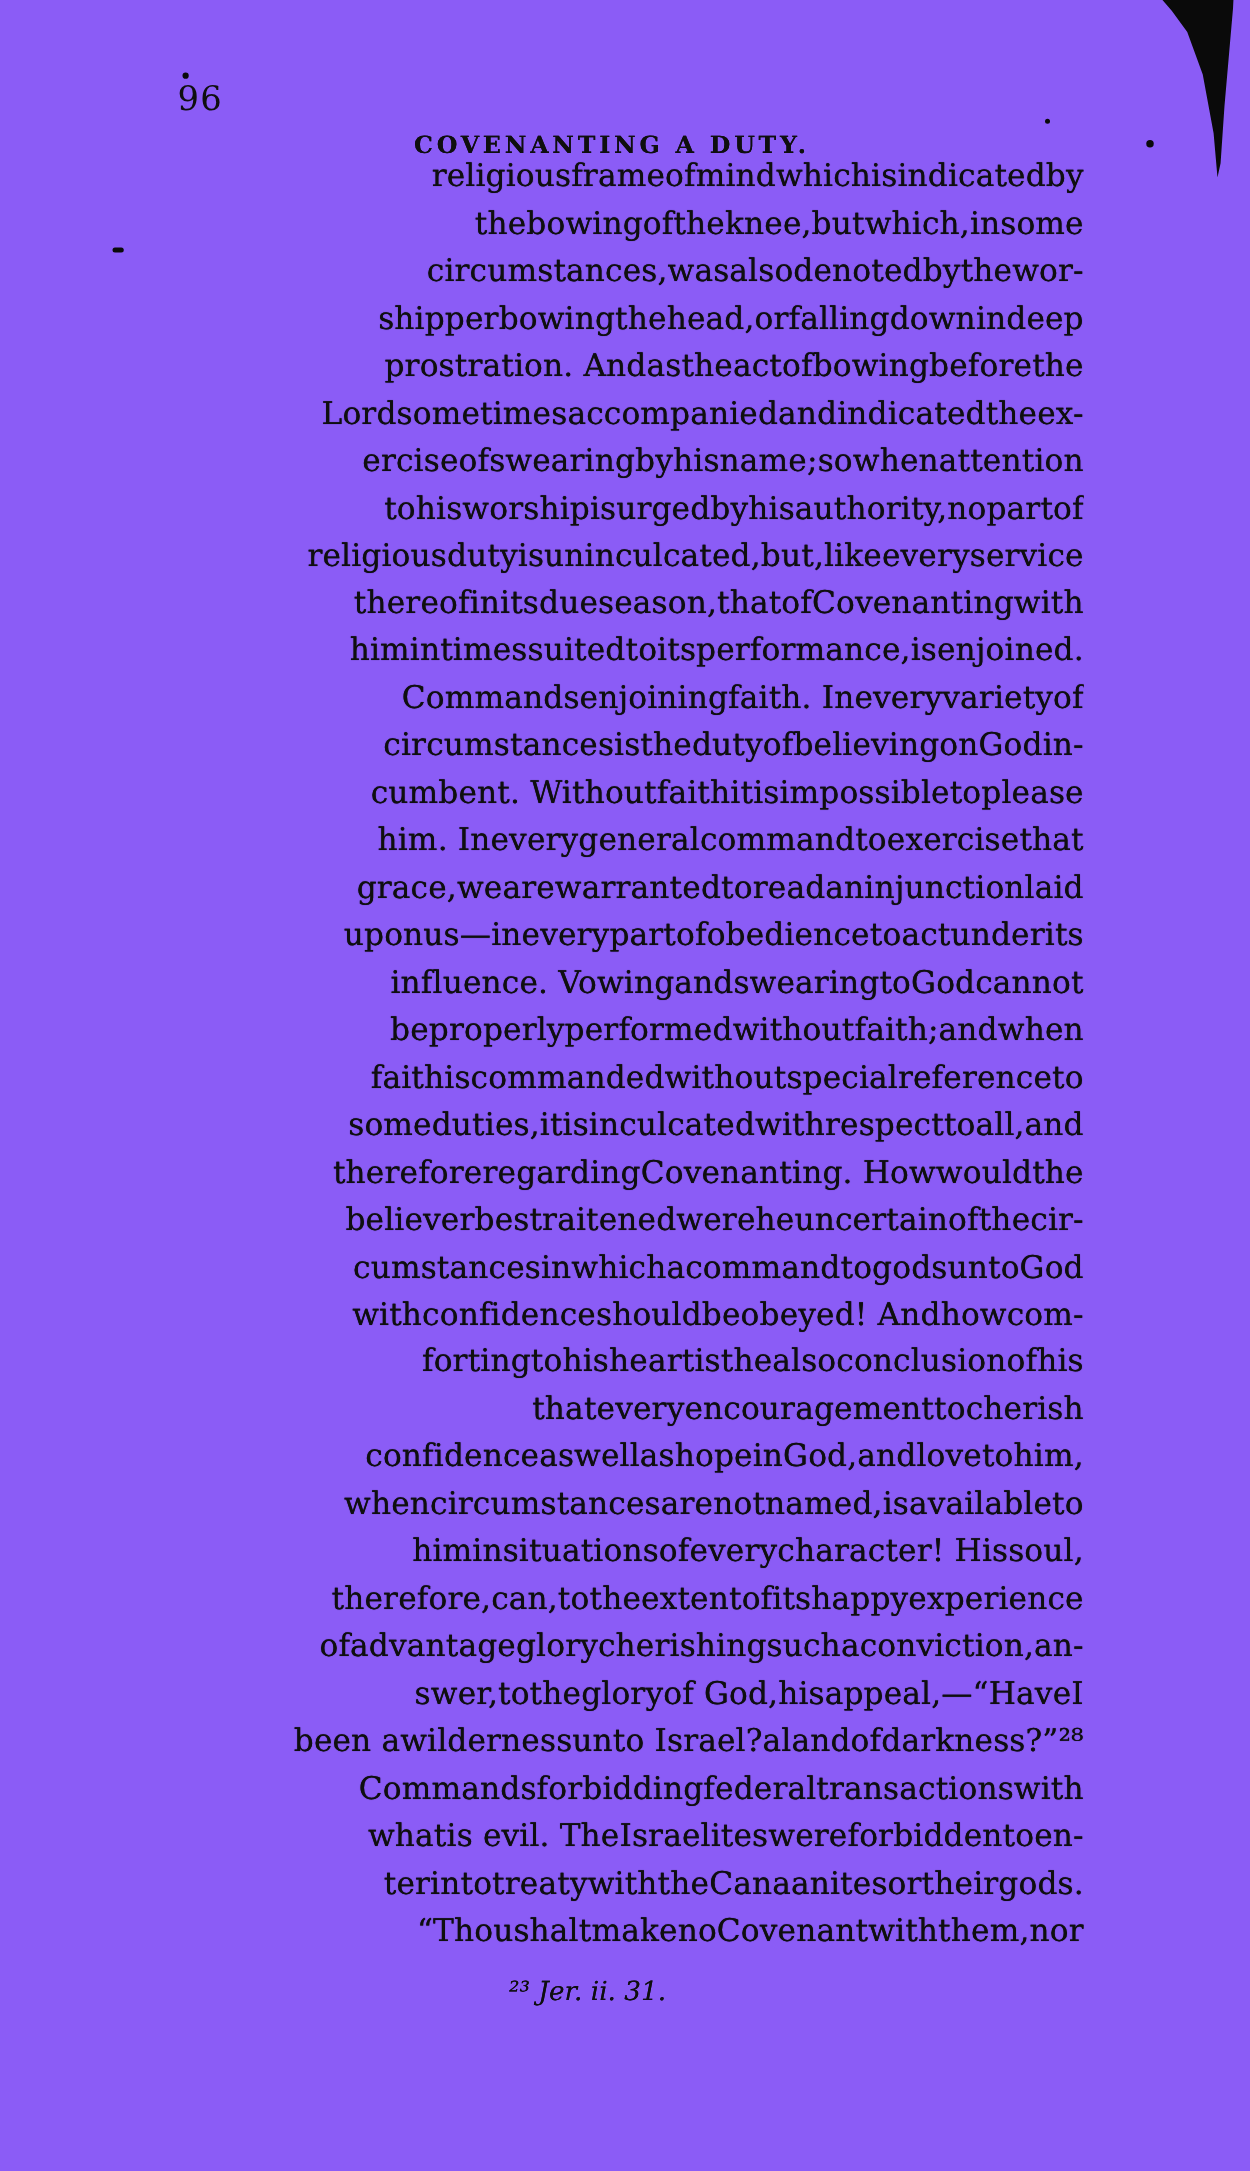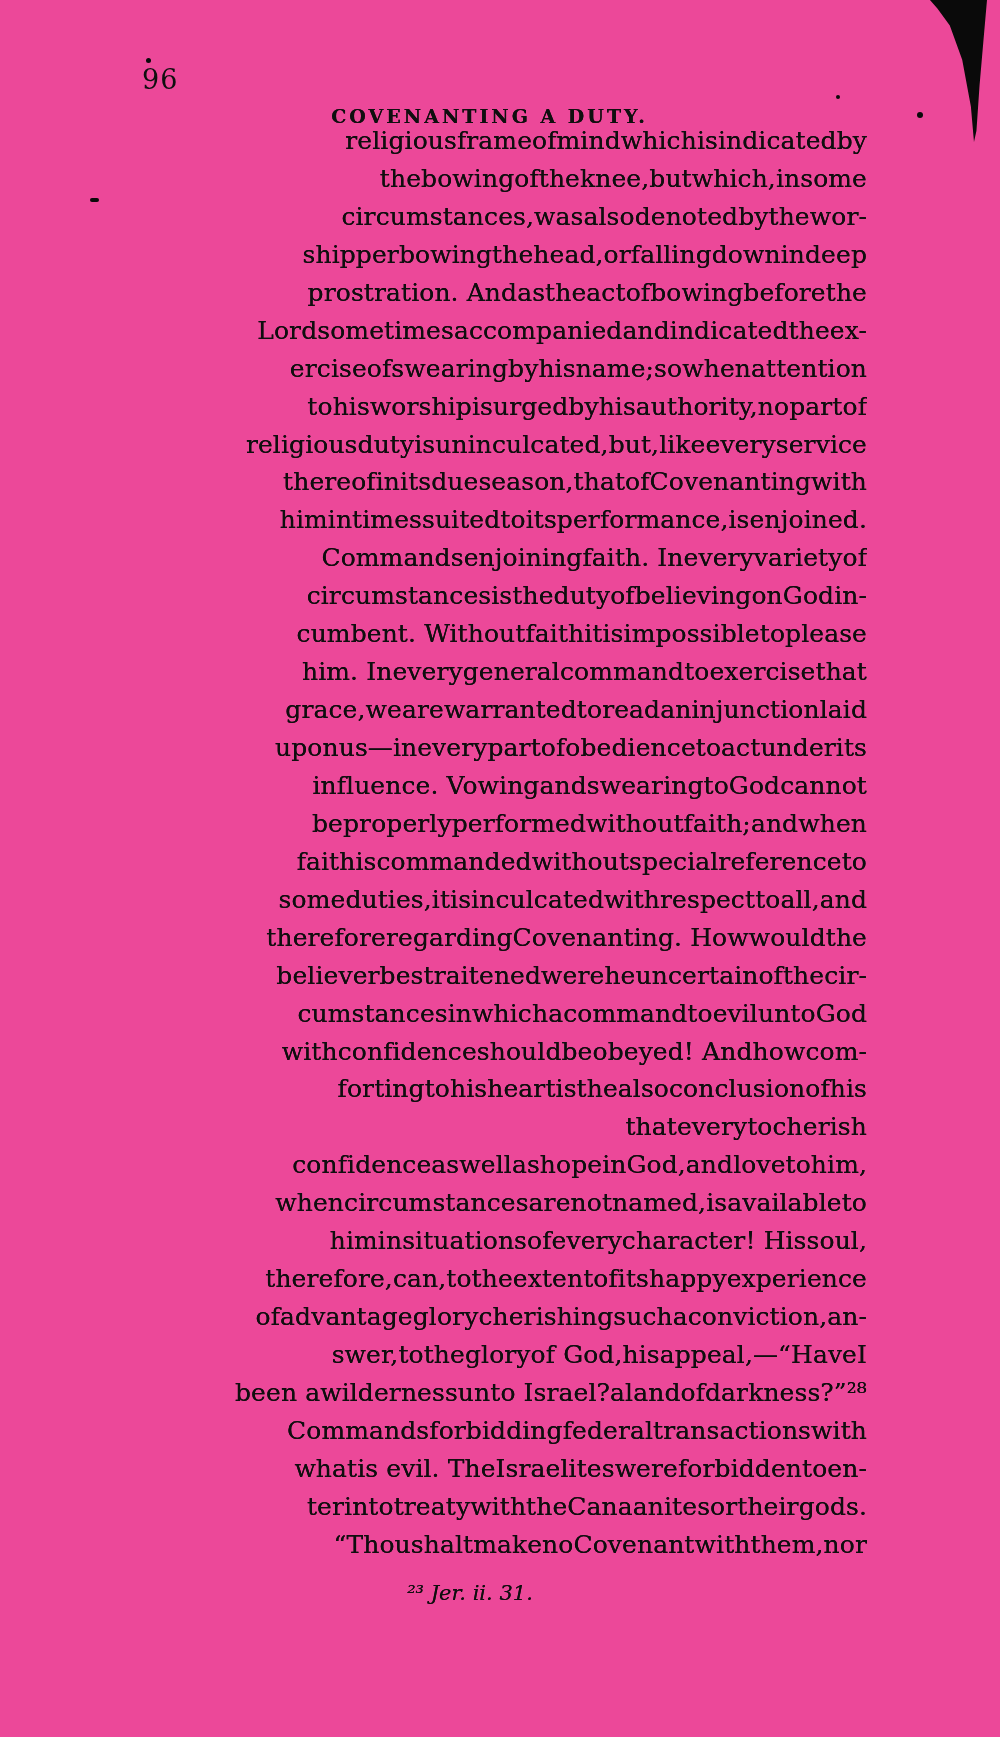--- a/index.html
+++ b/index.html
@@ -1,18 +1,18 @@
 <!DOCTYPE html>
 <html><head>
 <meta charset="utf-8">
 <style>
   html,body { margin:0; padding:0; background:#e8e8e4; }
   .sheet {
     position:relative; width:1000px; height:1737px;
-    background:#ec4899; overflow:hidden;
+    background:#8b5cf6; overflow:hidden;
     font-family:"DejaVu Serif","Liberation Serif",serif;
     color:#0f0f0f;
   }
   
   .header-row { position:absolute; top:62px; left:140px; width:727px; height:40px; }
   .page-number { position:absolute; left:2px; top:2px; font-size:27px; letter-spacing:1px; }
   .running-title {
     position:absolute; left:0; right:0; top:7px; text-align:center;
     font-size:19px; font-weight:700; letter-spacing:3px; padding-right:28px;
     text-shadow:0 0 0.5px rgba(0,0,0,.85);
@@ -299,21 +299,21 @@
           <span>the</span>
           <span>cir-</span>
         </div>
         <div class="line">
           <span>cumstances</span>
           <span>in</span>
           <span>which</span>
           <span>a</span>
           <span>command</span>
           <span>to</span>
-          <span>evil</span>
+          <span>gods</span>
           <span>unto</span>
           <span>God</span>
         </div>
         <div class="line">
           <span>with</span>
           <span>confidence</span>
           <span>should</span>
           <span>be</span>
           <span>obeyed</span>
           <span>!&nbsp;</span>
@@ -329,20 +329,21 @@
           <span>is</span>
           <span>the</span>
           <span>also</span>
           <span>conclusion</span>
           <span>of</span>
           <span>his</span>
         </div>
         <div class="line">
           <span>that</span>
           <span>every</span>
+          <span>encouragement</span>
           <span>to</span>
           <span>cherish</span>
         </div>
         <div class="line">
           <span>confidence</span>
           <span>as</span>
           <span>well</span>
           <span>as</span>
           <span>hope</span>
           <span>in</span>

